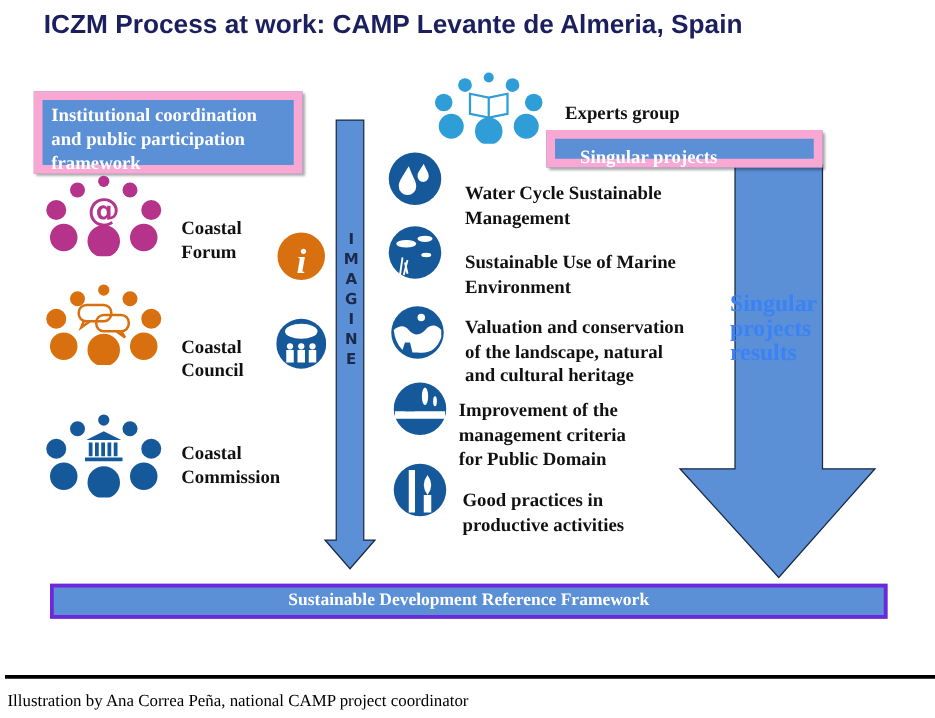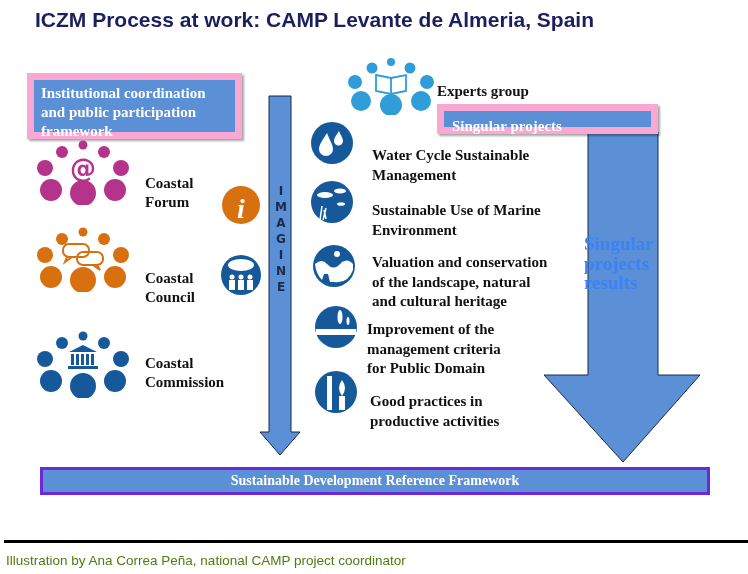--- a/index.html
+++ b/index.html
@@ -3,24 +3,24 @@
 <meta charset="utf-8">
 <style>
   html, body { margin:0; padding:0; background:#ffffff; }
   body { width:748px; height:574px; position:relative; overflow:hidden; font-family:"Liberation Serif", serif; }
   .abs { position:absolute; }
   .title { left:35px; top:8px; font-family:"Liberation Sans", sans-serif; font-weight:bold; font-size:21px; color:#1b1f5e; white-space:nowrap; }
   .bluebox { background:#5b8fd6; border:7px solid #f9a8d4; box-shadow:2px 2px 2px rgba(0,0,0,0.35); color:#ffffff; font-weight:bold; }
   .inst-box { left:27px; top:73px; width:215px; height:66px; font-size:15px; line-height:19px; padding:4px 0 0 7px; box-sizing:border-box; }
   .label { color:#111111; font-weight:bold; font-size:15px; line-height:19px; }
   .proj-label { color:#111111; font-weight:bold; font-size:15px; line-height:19.5px; }
-  .singular-box { left:437px; top:104px; width:221px; height:30px; font-size:15px; line-height:30px; padding-left:8px; box-sizing:border-box; }
+  .singular-box { left:437px; top:104px; width:221px; height:30px; font-size:15px; line-height:30px; padding-left:20px; box-sizing:border-box; }
   .sdrf { left:40px; top:467px; width:670px; height:28px; background:#5b8fd6; border:3px solid #6d28d9; box-sizing:border-box; color:#ffffff; font-weight:bold; font-size:14px; text-align:center; line-height:22px; }
   .rule { left:4px; top:540px; width:744px; height:3px; background:#000000; }
-  .credit { left:6px; top:553px; font-family:Liberation Sans, sans-serif; font-size:13.5px; color:#4d7c0f; white-space:nowrap; }
+  .credit { left:6px; top:553px; font-family:Liberation Serif, serif; font-size:13.5px; color:#000000; white-space:nowrap; }
   .imagine-letter { font-family:"DejaVu Sans", sans-serif; font-weight:bold; font-size:12px; color:#1b2a4a; text-align:center; width:16px; line-height:16px; }
   .results-label { color:#3b82f6; font-weight:bold; font-size:19px; line-height:19.5px; }
 </style>
 </head>
 <body>
 
 <div class="abs title">ICZM Process at work: CAMP Levante de Almeria, Spain</div>
 
 <svg class="abs" style="left:540px;top:130px;" width="205" height="336">
   <polygon points="48,2 118,2 118,245 160,245 83,332 4,245 48,245" fill="#5b8fd6" stroke="#1a2a44" stroke-width="1"></polygon>
@@ -145,21 +145,21 @@
       <circle cx="84" cy="25" r="7"></circle>
     <circle cx="18" cy="44" r="10"></circle>
       <circle cx="78" cy="44" r="10"></circle>
       <circle cx="48" cy="48" r="11"></circle>
   </g>
   <g fill="none" stroke="#2e9dd8" stroke-width="1.8">
     <path d="M33 18 L48 21 L63 18 L63 34 L48 37 L33 34 Z"></path>
     <line x1="48" y1="21" x2="48" y2="37"></line>
   </g>
 </svg>
-<div class="abs label" style="left:437px;top:82px;text-align:right;">Experts group</div>
+<div class="abs label" style="left:452px;top:82px;text-align:right;">Experts group</div>
 
 <svg class="abs" style="left:310px;top:121px;" width="44" height="44">
   <circle cx="22" cy="22" r="21" fill="#15599b"></circle>
   <path d="M17 12 C12 20 9 24 9 28 A7 7 0 0 0 23 28 C23 24 20 20 17 12 Z" fill="#ffffff"></path>
   <path d="M29 10 C26 15 24 17 24 20 A4.5 4.5 0 0 0 33 20 C33 17 31 15 29 10 Z" fill="#ffffff"></path>
 </svg>
 <div class="abs proj-label" style="left:372px;top:146px;">
   <div>Water Cycle Sustainable</div>
   <div>Management</div>
 </div>

